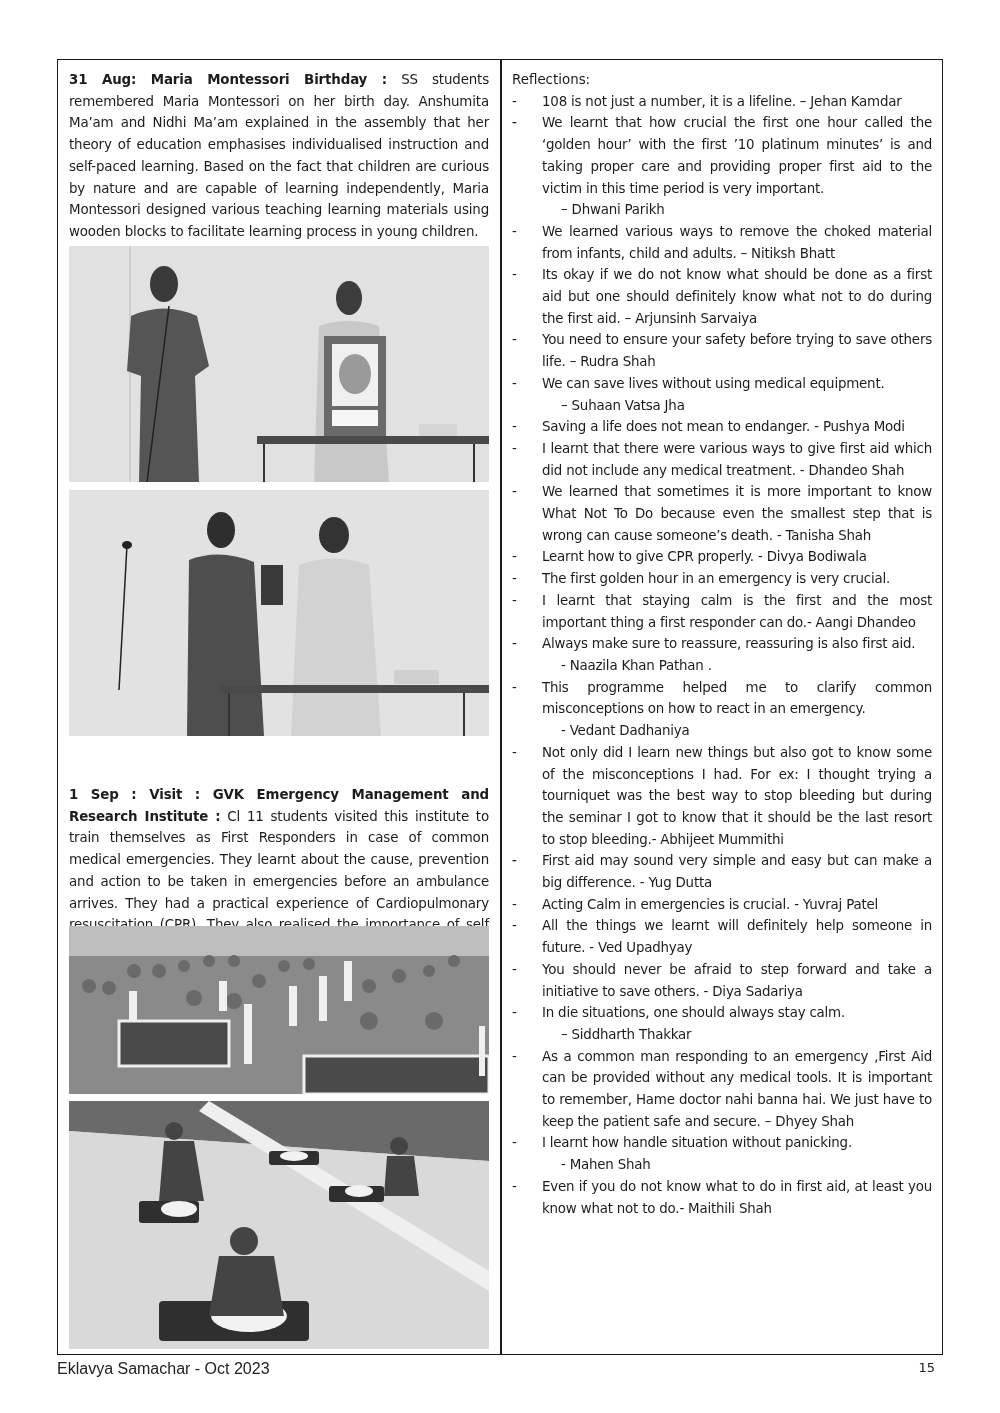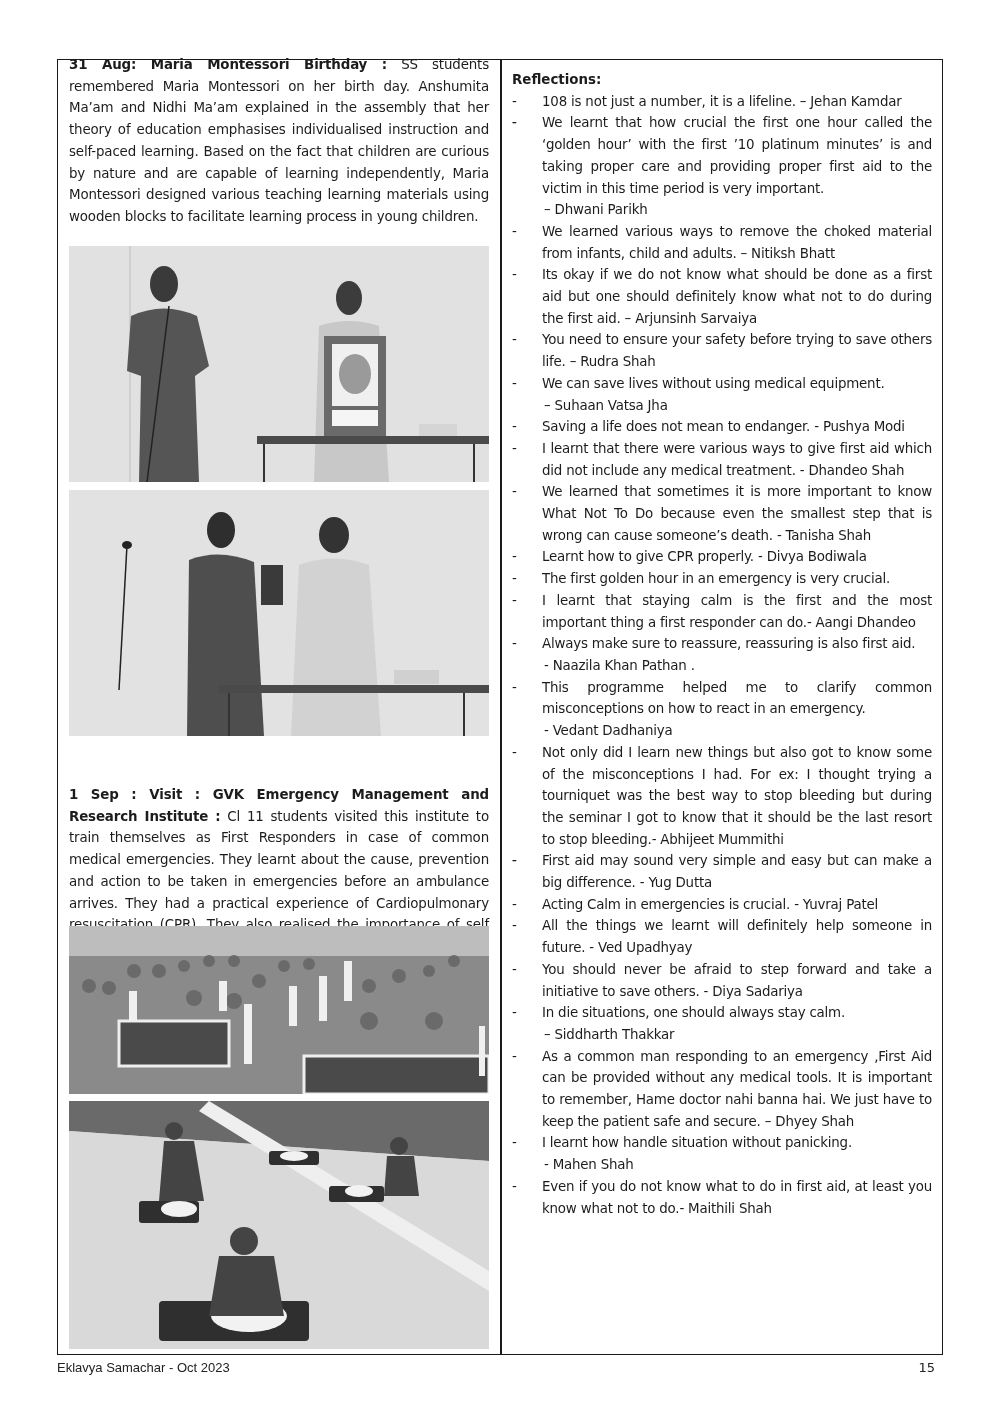--- a/index.html
+++ b/index.html
@@ -1,39 +1,39 @@
 <!DOCTYPE html>
 <html><head>
 <meta charset="utf-8">
 <style>
   html, body { margin: 0; padding: 0; background: #ffffff; }
   body { width: 1000px; height: 1413px; position: relative; overflow: hidden;
          font-family: "DejaVu Sans", "Liberation Sans", sans-serif; color: #1c1c1c; }
   .frame { position: absolute; left: 57px; top: 59px; width: 886px; height: 1296px;
            border: 1.5px solid #1a1a1a; box-sizing: border-box; }
   .divider { position: absolute; left: 500px; top: 59px; width: 1.5px; height: 1296px; background: #1a1a1a; }
-  .left-col { position: absolute; left: 69px; top: 54px; width: 420px; }
+  .left-col { position: absolute; left: 69px; top: 69px; width: 420px; }
   .right-col { position: absolute; left: 512px; top: 69px; width: 420px; }
   .para { font-size: 13.4px; line-height: 21.7px; text-align: justify; margin: 0; letter-spacing: -0.15px; }
   .para b { font-weight: bold; }
   .photo { position: absolute; left: 69px; width: 420px; overflow: hidden; }
   .photo svg { display: block; width: 100%; height: 100%; }
   #p1 { top: 246px; height: 236px; }
   #p2 { top: 490px; height: 246px; }
   #p3 { top: 926px; height: 168px; }
   #p4 { top: 1101px; height: 248px; }
   .sec2 { position: absolute; left: 69px; top: 784px; width: 420px; }
-  .refl-title { font-weight: bold; font-size: 13.4px; line-height: 21.7px; margin: 0; }
+  .refl-title { font-weight: normal; font-size: 13.4px; line-height: 21.7px; margin: 0; }
   .refl-list { list-style: none; margin: 0; padding: 0; }
   .refl-item { position: relative; padding-left: 30px; font-size: 13.4px; line-height: 21.7px;
                text-align: justify; letter-spacing: -0.2px; }
   .refl-item .dash { position: absolute; left: 0; top: 0; }
   .refl-item .author { display: inline; }
-  .refl-item .author.block { display: block; padding-left: 2px; }
-  .footer-left { position: absolute; left: 57px; top: 1360px; font-size: 13px; color: #222;
+  .refl-item .author.block { display: block; padding-left: 2px; margin-left: 17px; }
+  .footer-left { position: absolute; left: 57px; top: 1360px; font-size: 16px; color: #222;
                  font-family: "Liberation Sans Narrow", "Liberation Sans", sans-serif; }
   .footer-right { position: absolute; right: 65px; top: 1360px; font-size: 13px; color: #222; }
 </style>
 </head>
 <body>
 
 <div class="frame"></div>
 <div class="divider"></div>
 
 <div class="left-col">

